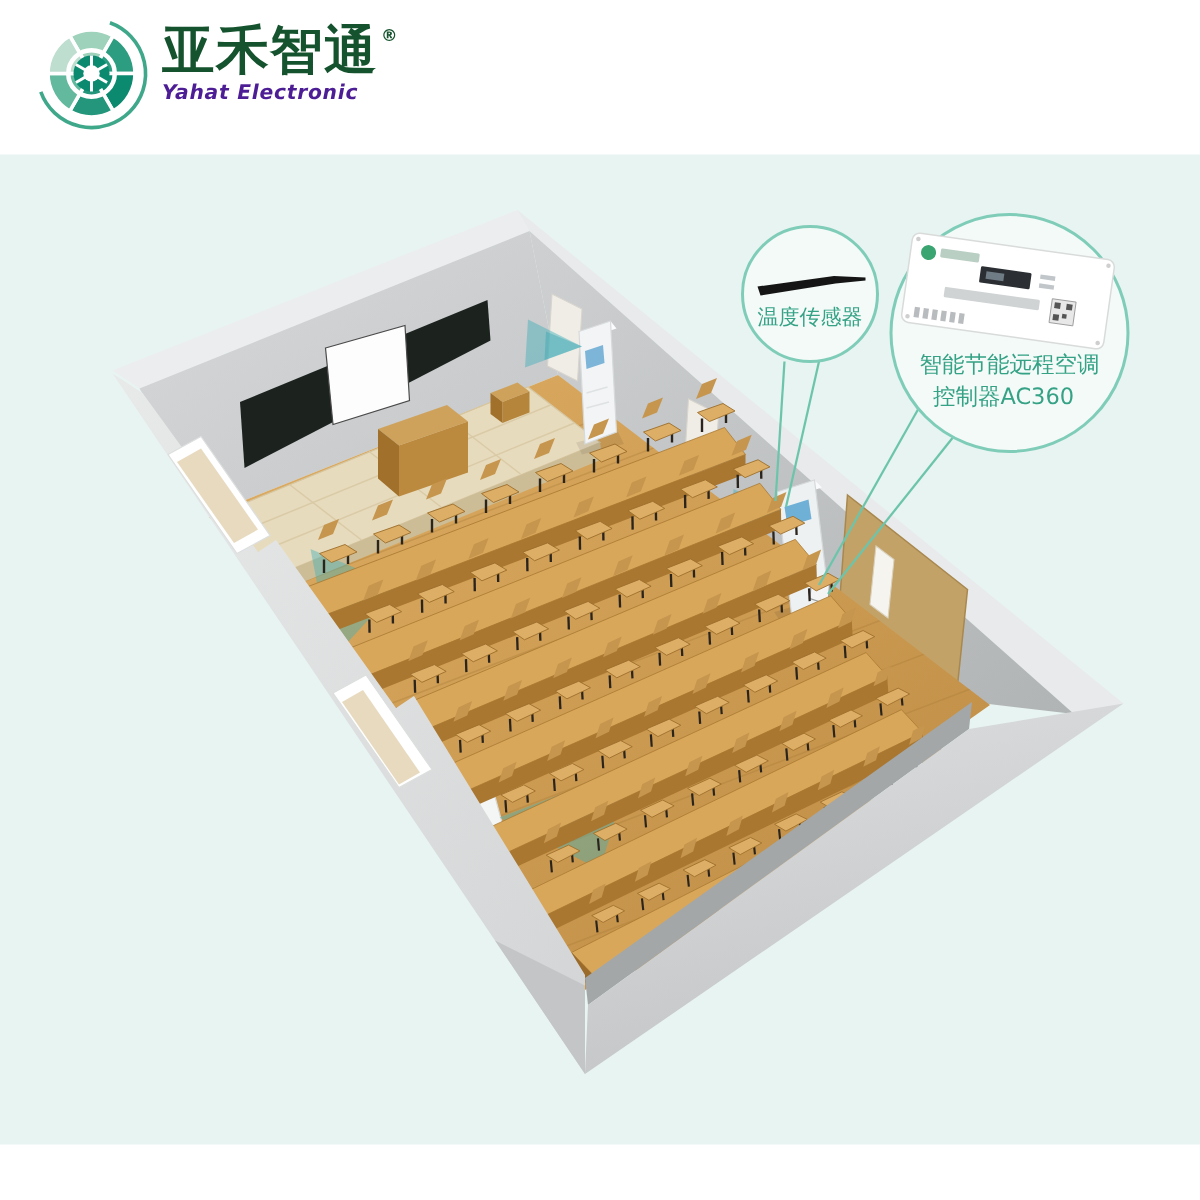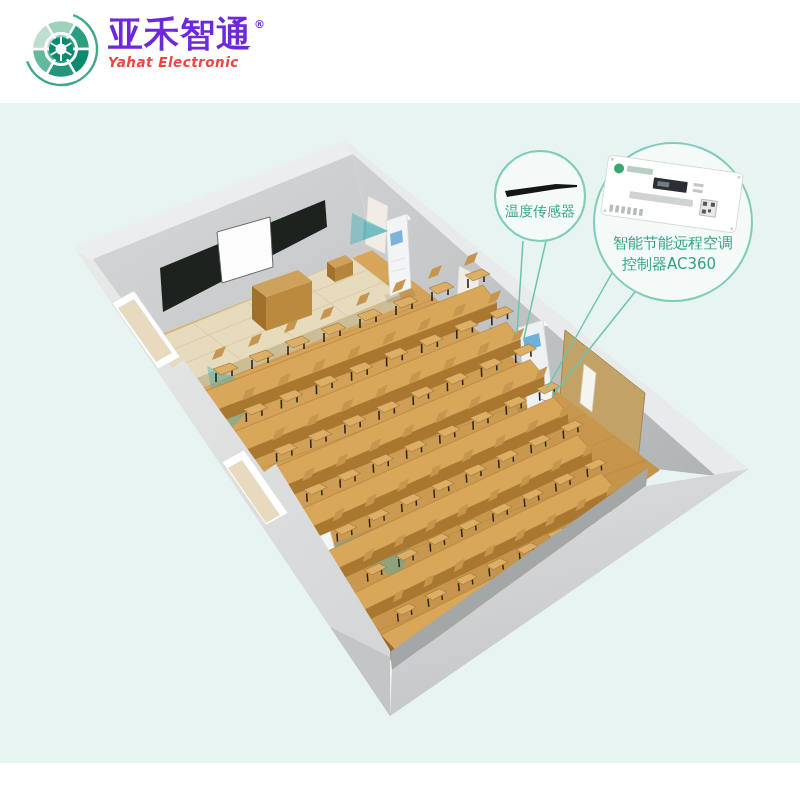--- a/index.html
+++ b/index.html
@@ -3,24 +3,24 @@
 <meta charset="utf-8">
 <style>
   html,body{margin:0;padding:0;background:#ffffff;}
   .stage{position:relative;width:800px;height:800px;background:#ffffff;overflow:hidden;
          font-family:"DejaVu Sans","Liberation Sans",sans-serif;}
   .band-mint{position:absolute;left:0;top:103px;width:800px;height:660px;background:#e8f4f1;}
   .scene{position:absolute;left:0;top:0;}
   .logo{position:absolute;left:18px;top:6px;display:flex;align-items:flex-start;z-index:5;}
   .logo-icon{width:86px;height:86px;}
   .logo-text{margin-left:4px;padding-top:10px;}
-  .logo-cn{font-size:35px;font-weight:900;color:#6d28d9;letter-spacing:1px;line-height:1.05;
+  .logo-cn{font-size:35px;font-weight:900;color:#14532d;letter-spacing:1px;line-height:1.05;
            font-family:"DejaVu Sans","Liberation Sans",sans-serif;white-space:nowrap;}
   .logo-reg{font-size:11px;font-weight:700;vertical-align:18px;margin-left:2px;}
-  .logo-en{font-size:13.5px;font-weight:800;font-style:italic;color:#ef4444;letter-spacing:0.5px;margin-top:1px;}
+  .logo-en{font-size:13.5px;font-weight:800;font-style:italic;color:#4c1d95;letter-spacing:0.5px;margin-top:1px;}
   svg text.callout{font-family:"DejaVu Sans","Liberation Sans",sans-serif;}
 </style>
 </head>
 <body>
 
 <div class="stage">
   <div class="band-mint"></div>
 
   <header class="logo">
     <svg class="logo-icon" viewBox="-43 -43 86 86">

